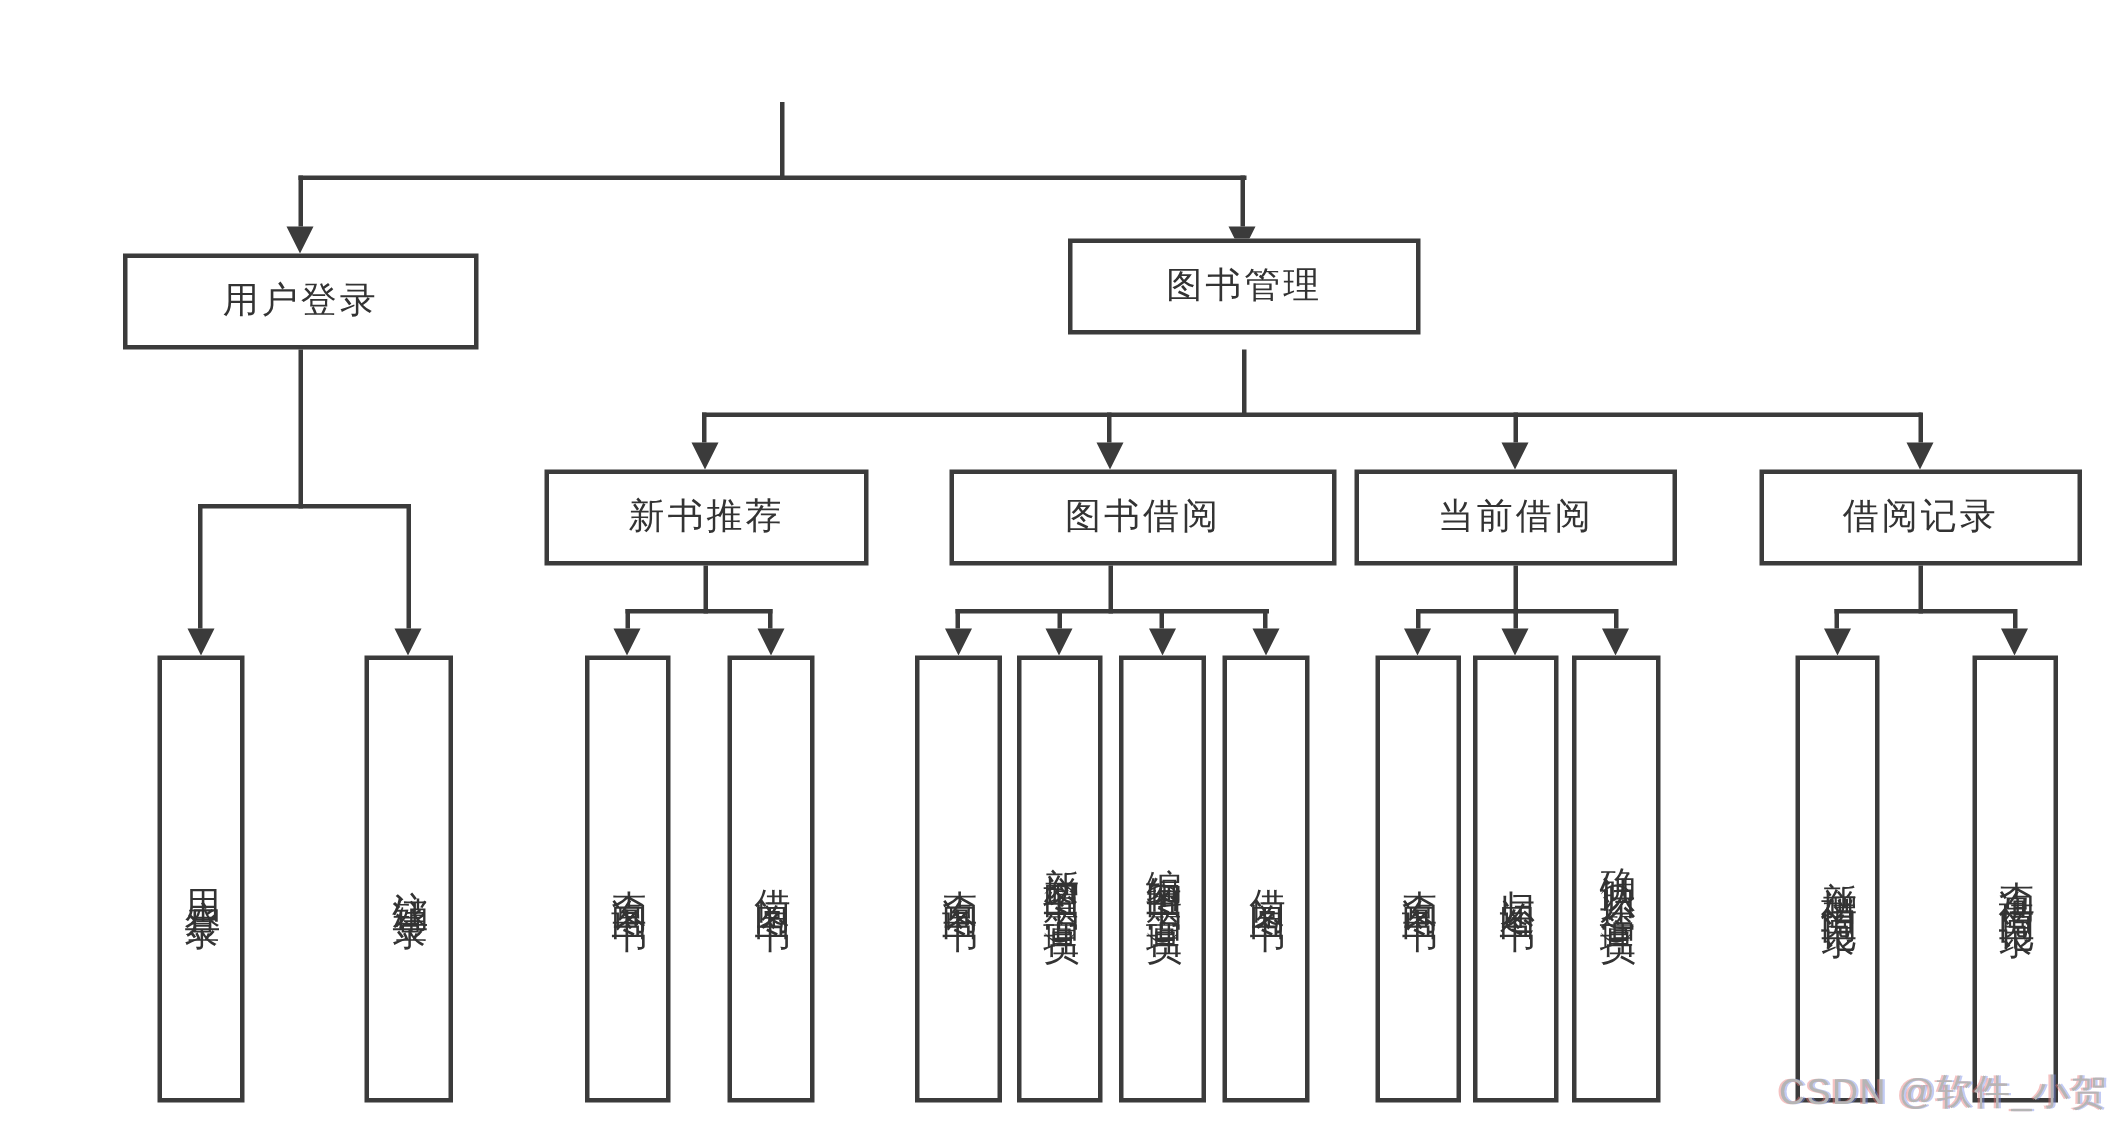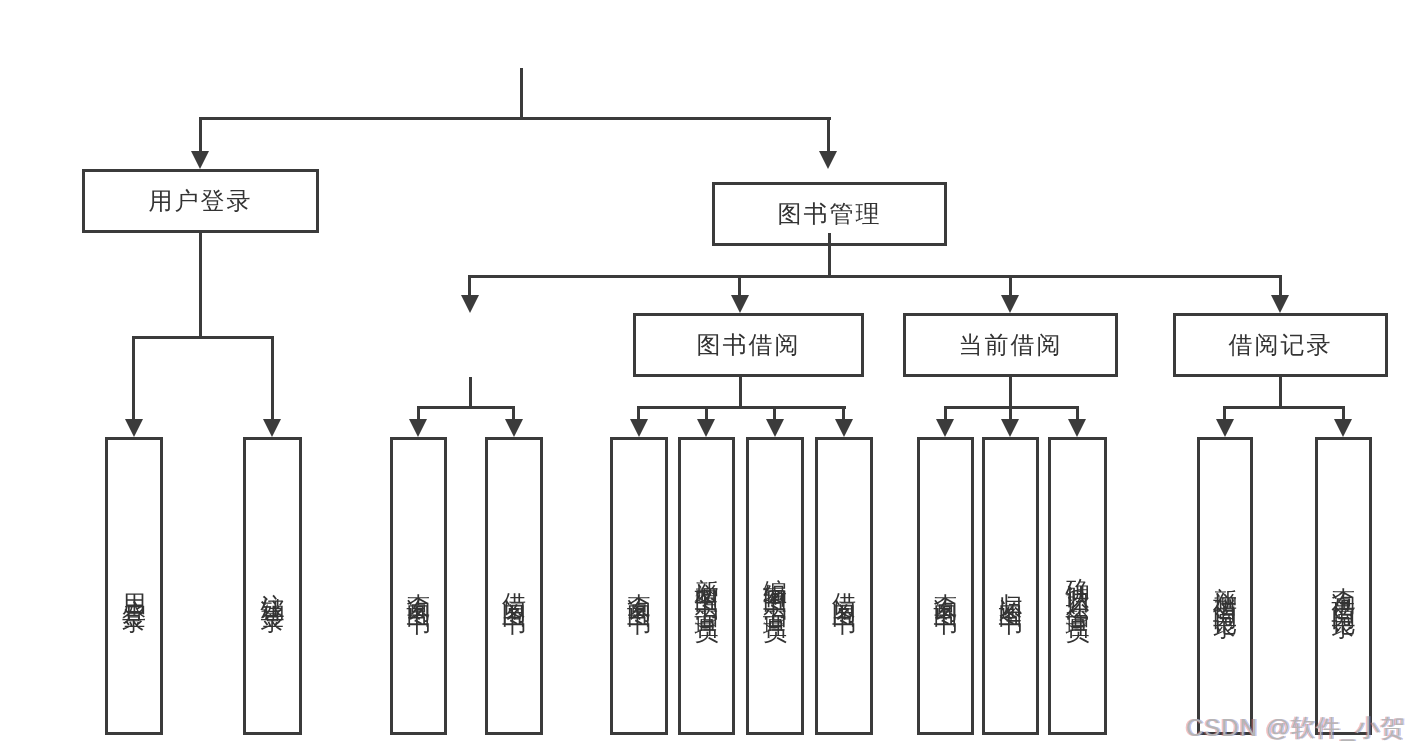--- a/index.html
+++ b/index.html
@@ -50,41 +50,42 @@
 
 
   <div class="vl" style="left:520px;top:68px;height:50px;"></div>
   <div class="hl" style="left:199px;top:117px;width:632px;"></div>
   <div class="vl" style="left:199px;top:117px;height:34px;"></div>
   <div class="ah" style="left:191px;top:151px;"></div>
   <div class="vl" style="left:827px;top:117px;height:34px;"></div>
   <div class="ah" style="left:819px;top:151px;"></div>
 
   <div class="box" style="left:82px;top:169px;width:237px;height:64px;">用户登录</div>
-  <div class="box" style="left:712px;top:182px;width:235px;height:64px;">图书管理</div>
+  <div class="box" style="left:712px;top:159px;width:235px;height:64px;">图书管理</div>
 
   <div class="vl" style="left:199px;top:233px;height:106px;"></div>
   <div class="hl" style="left:133px;top:336px;width:141px;"></div>
   <div class="vl" style="left:132px;top:336px;height:83px;"></div>
   <div class="ah" style="left:125px;top:419px;"></div>
   <div class="vl" style="left:271px;top:336px;height:83px;"></div>
   <div class="ah" style="left:263px;top:419px;"></div>
 
   <div class="vl" style="left:828px;top:233px;height:45px;"></div>
   <div class="hl" style="left:468px;top:275px;width:813px;"></div>
   <div class="vl" style="left:468px;top:275px;height:20px;"></div>
   <div class="ah" style="left:461px;top:295px;"></div>
   <div class="vl" style="left:738px;top:275px;height:20px;"></div>
   <div class="ah" style="left:731px;top:295px;"></div>
   <div class="vl" style="left:1009px;top:275px;height:20px;"></div>
   <div class="ah" style="left:1001px;top:295px;"></div>
   <div class="vl" style="left:1279px;top:275px;height:20px;"></div>
   <div class="ah" style="left:1271px;top:295px;"></div>
 
-  <div class="box" style="left:633px;top:313px;width:231px;height:64px;">图书借阅</div>
+  <div class="box" style="left:363px;top:313px;width:216px;height:64px;">新书推荐</div>
+  <div class="box" style="left:633px;top:313px;width:258px;height:64px;">图书借阅</div>
   <div class="box" style="left:1173px;top:313px;width:215px;height:64px;">借阅记录</div>
   <div class="box" style="left:903px;top:313px;width:215px;height:64px;">当前借阅</div>
 
   <div class="vl" style="left:469px;top:377px;height:32px;"></div>
   <div class="hl" style="left:417px;top:406px;width:98px;"></div>
   <div class="vl" style="left:417px;top:406px;height:13px;"></div>
   <div class="ah" style="left:409px;top:419px;"></div>
   <div class="vl" style="left:512px;top:406px;height:13px;"></div>
   <div class="ah" style="left:505px;top:419px;"></div>
 

